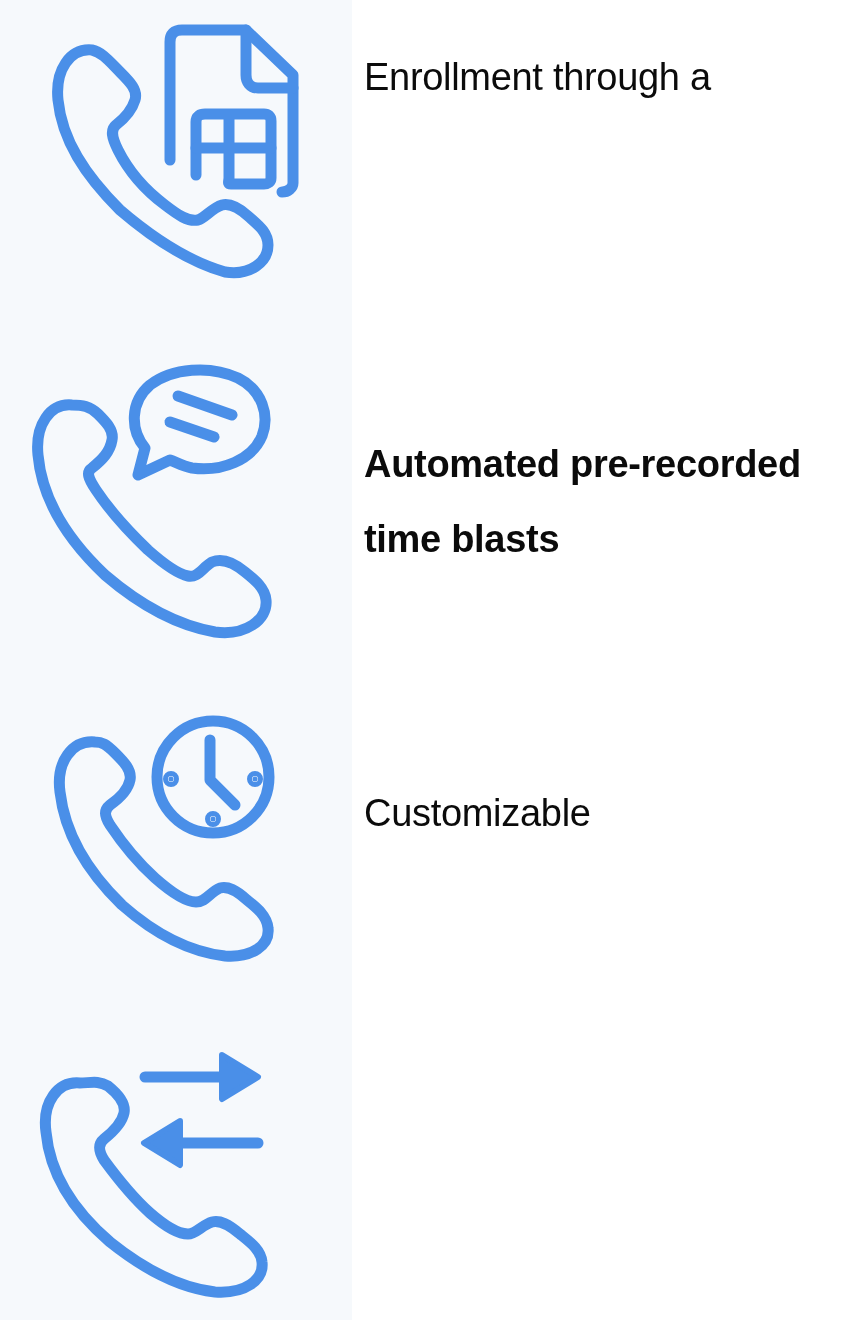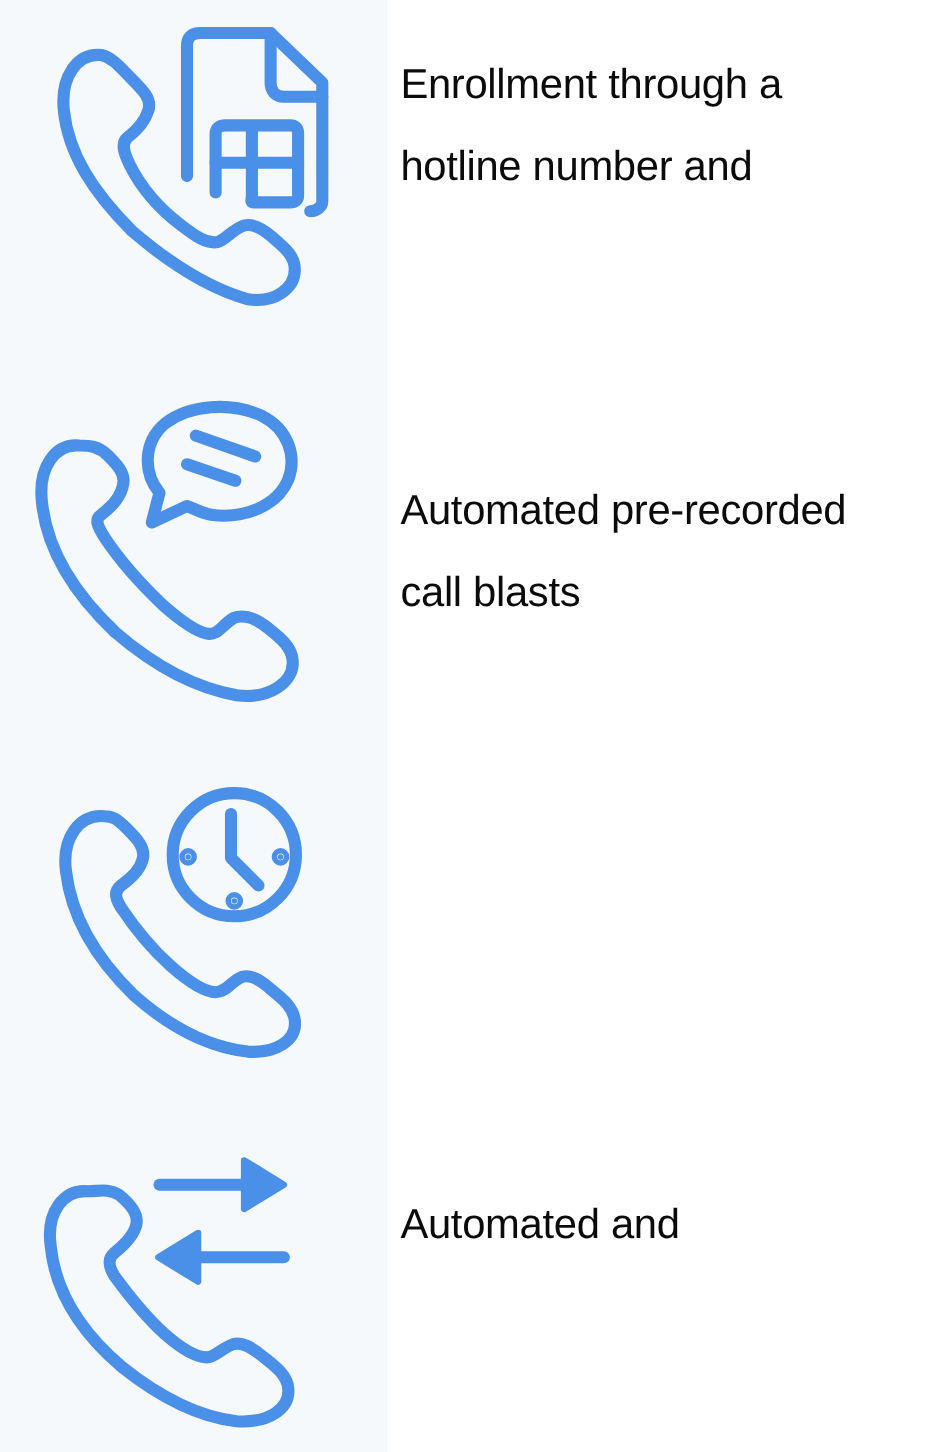--- a/index.html
+++ b/index.html
@@ -32,53 +32,52 @@
   <svg viewBox="0 0 352 330" fill="none" stroke="#4a8fe8" stroke-width="11" stroke-linecap="round" stroke-linejoin="round">
     <path d="M92 50 C70 48 55 70 58 100 C62 140 85 175 120 210 C155 240 190 262 225 272 C250 276 268 262 268 245 C268 232 258 225 248 216 C238 207 230 203 222 205 C212 208 205 218 198 220 C188 222 178 215 165 205 C145 190 128 170 118 150 C112 138 110 130 116 125 C125 118 132 110 135 100 C138 90 130 82 120 72 C110 62 102 52 92 50 Z"></path>
     <path d="M170 160 L170 42 C170 34 174 30 182 30 L246 30 L293 75 L293 183 C293 188 288 192 282 192"></path>
     <path d="M246 30 L246 75 C246 82 250 88 258 88 L293 88"></path>
     <path d="M196 175 L196 122 C196 116 200 114 205 114 L264 114 C268 114 271 116 271 121 L271 178 C271 182 268 184 264 184 L231 184 C227 184 229 181 229 178 L229 118"></path>
     <path d="M196 148 L271 148"></path>
   </svg>
 </div>
 <div class="feature-text" style="top:40px;">
   <span class="line">Enrollment through a</span>
-  <span class="line">hotline number and</span>
 </div>
 
 <div class="feature-icon" style="top:340px;">
   <svg viewBox="0 0 352 330" fill="none" stroke="#4a8fe8" stroke-width="11" stroke-linecap="round" stroke-linejoin="round">
     <path d="M72 65 C50 63 35 85 38 115 C42 160 68 200 105 235 C140 265 175 285 215 292 C245 296 268 280 266 260 C265 248 255 240 245 232 C233 222 222 218 212 222 C202 228 198 238 188 236 C178 234 165 225 148 210 C125 188 108 168 96 150 C88 138 86 132 92 128 C102 120 110 112 112 100 C114 90 106 82 98 74 C90 66 82 65 72 65 Z"></path>
     <path d="M145 108 C130 90 130 62 150 45 C172 28 210 25 238 38 C262 50 270 75 262 96 C252 120 222 132 192 128 C182 126 176 122 170 120 L138 135 Z"></path>
     <path d="M178 56 L232 75"></path>
     <path d="M170 82 L214 97"></path>
   </svg>
 </div>
-<div class="feature-text" style="top:427px;">
+<div class="feature-text" style="top:427px;font-weight:bold;">
   <span class="line">Automated pre-recorded</span>
-  <span class="line">call blasts</span>
+  <span class="line">time blasts</span>
 </div>
 
 <div class="feature-icon" style="top:690px;">
   <svg viewBox="0 0 352 330" fill="none" stroke="#4a8fe8" stroke-width="11" stroke-linecap="round" stroke-linejoin="round">
     <path d="M95 52 C72 50 56 72 60 102 C65 145 88 182 122 215 C156 245 190 262 225 266 C252 268 270 255 268 238 C267 226 257 218 247 210 C236 200 228 196 220 198 C210 202 206 212 196 212 C186 212 172 203 155 188 C135 170 120 150 110 135 C104 125 104 120 110 115 C120 108 128 100 130 90 C132 80 124 72 115 63 C106 54 102 52 95 52 Z"></path>
     <circle cx="213" cy="87" r="56"></circle>
     <path d="M210 50 L210 90 L235 115"></path>
     <circle cx="171" cy="89" r="2.5" fill="#4a8fe8"></circle>
     <circle cx="255" cy="89" r="2.5" fill="#4a8fe8"></circle>
     <circle cx="213" cy="129" r="2.5" fill="#4a8fe8"></circle>
   </svg>
 </div>
 <div class="feature-text" style="top:776px;">
+  <span class="line">Customizable</span>
 </div>
 
 <div class="feature-icon" style="top:1020px;">
   <svg viewBox="0 0 352 330" fill="none" stroke="#4a8fe8" stroke-width="11" stroke-linecap="round" stroke-linejoin="round">
     <path d="M80 63 C58 61 42 82 46 112 C50 155 75 192 110 222 C145 250 180 268 215 272 C245 274 264 260 262 242 C261 230 250 222 240 214 C228 204 220 200 212 202 C202 205 196 214 188 214 C178 214 166 207 150 193 C130 175 115 155 104 140 C98 130 98 124 104 119 C114 111 122 103 124 93 C126 83 118 74 108 66 C98 60 90 63 80 63 Z"></path>
     <path d="M145 57 L222 57"></path>
     <path d="M222 35 L258 57 L222 79 Z" fill="#4a8fe8" stroke-width="6"></path>
     <path d="M180 123 L258 123"></path>
     <path d="M180 101 L144 123 L180 145 Z" fill="#4a8fe8" stroke-width="6"></path>
   </svg>
 </div>
 <div class="feature-text" style="top:1076px;">
-  <span class="line">Automated and</span>
 </div>
 
 </body></html>

